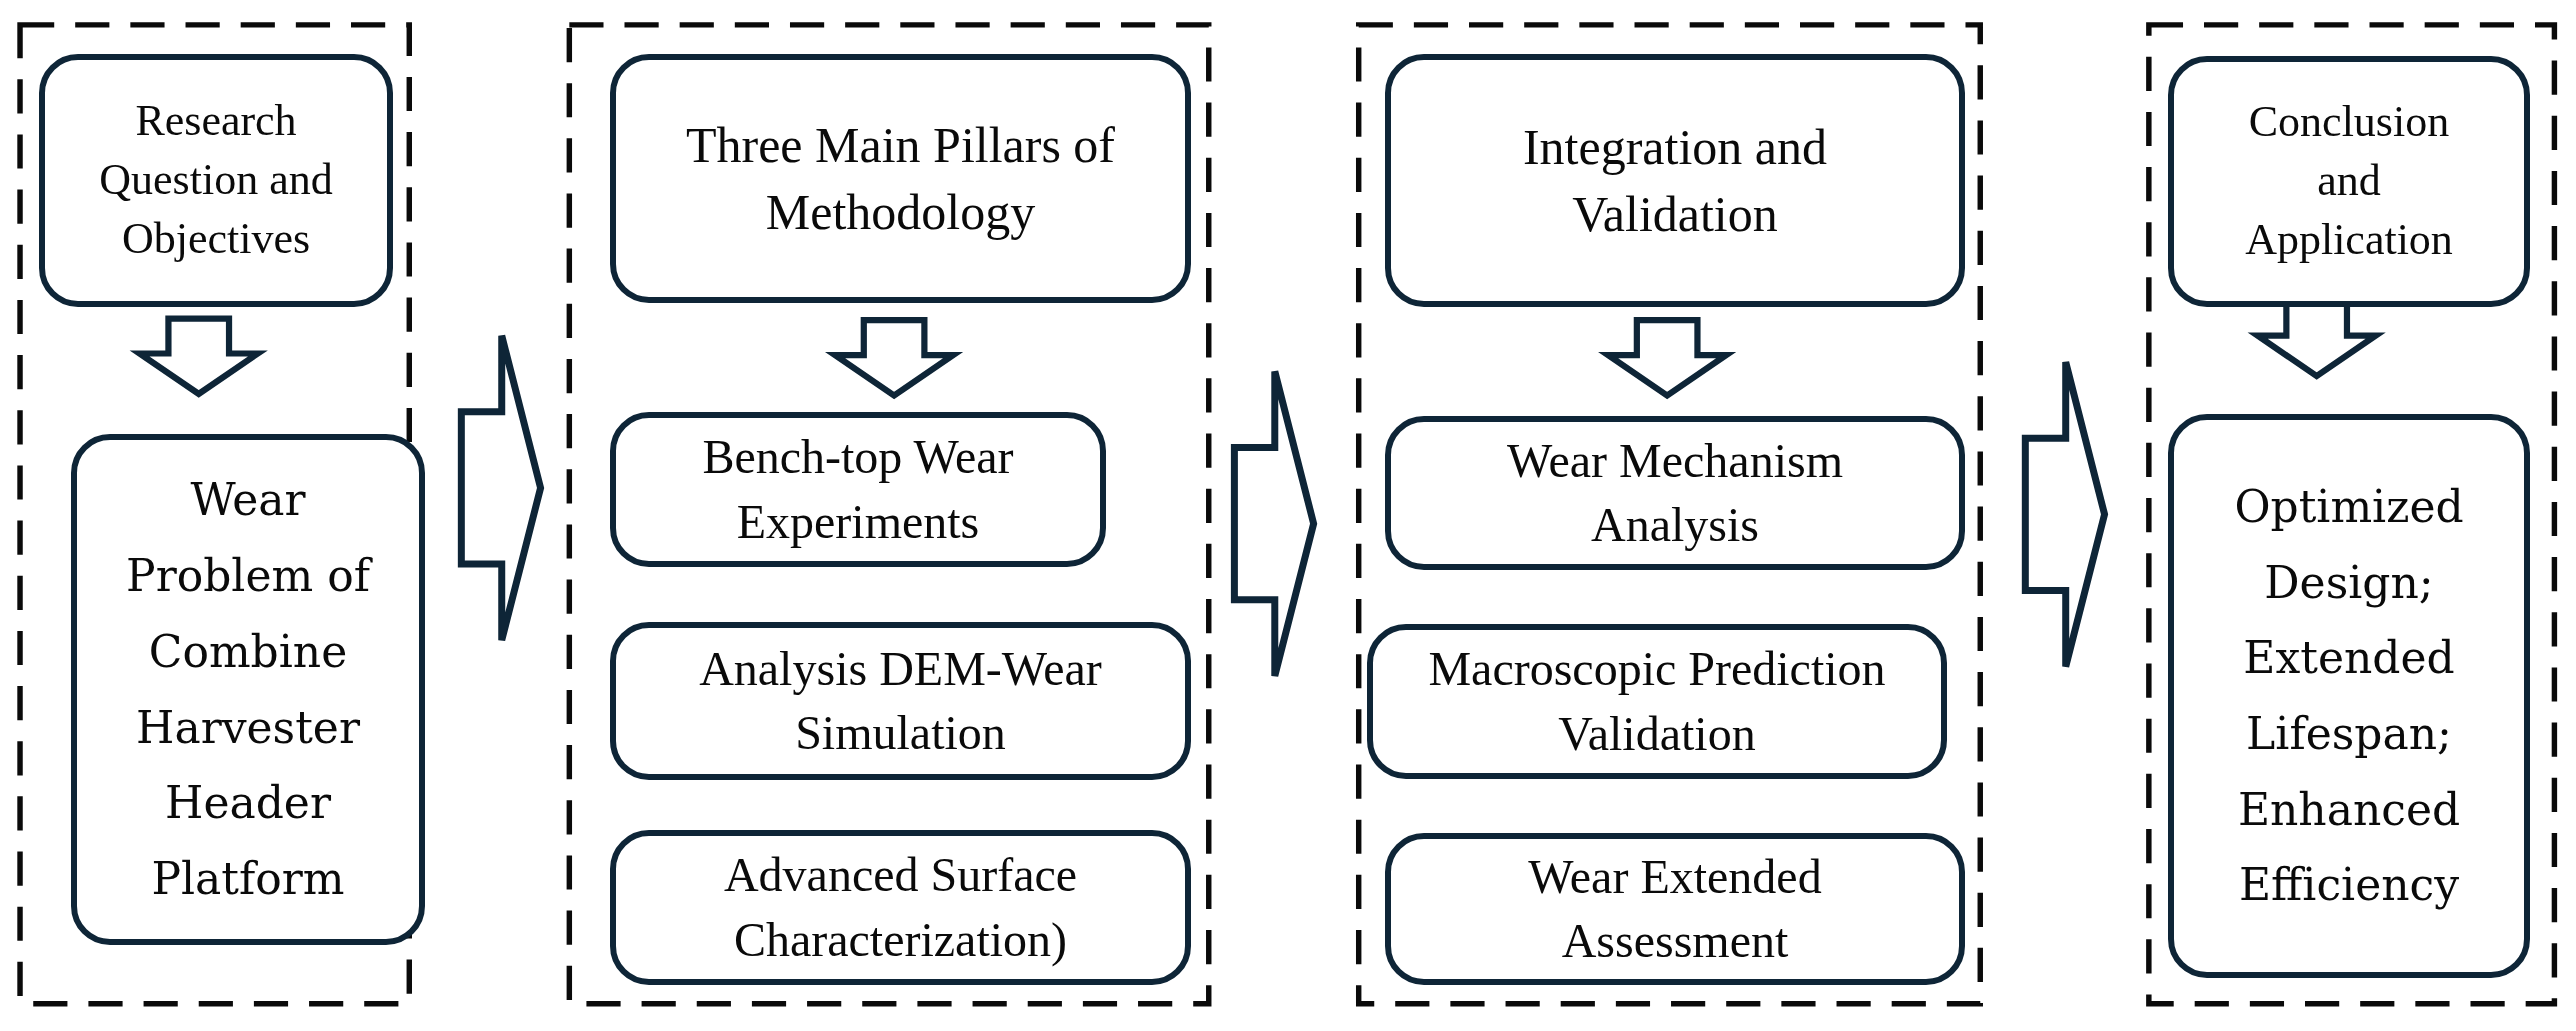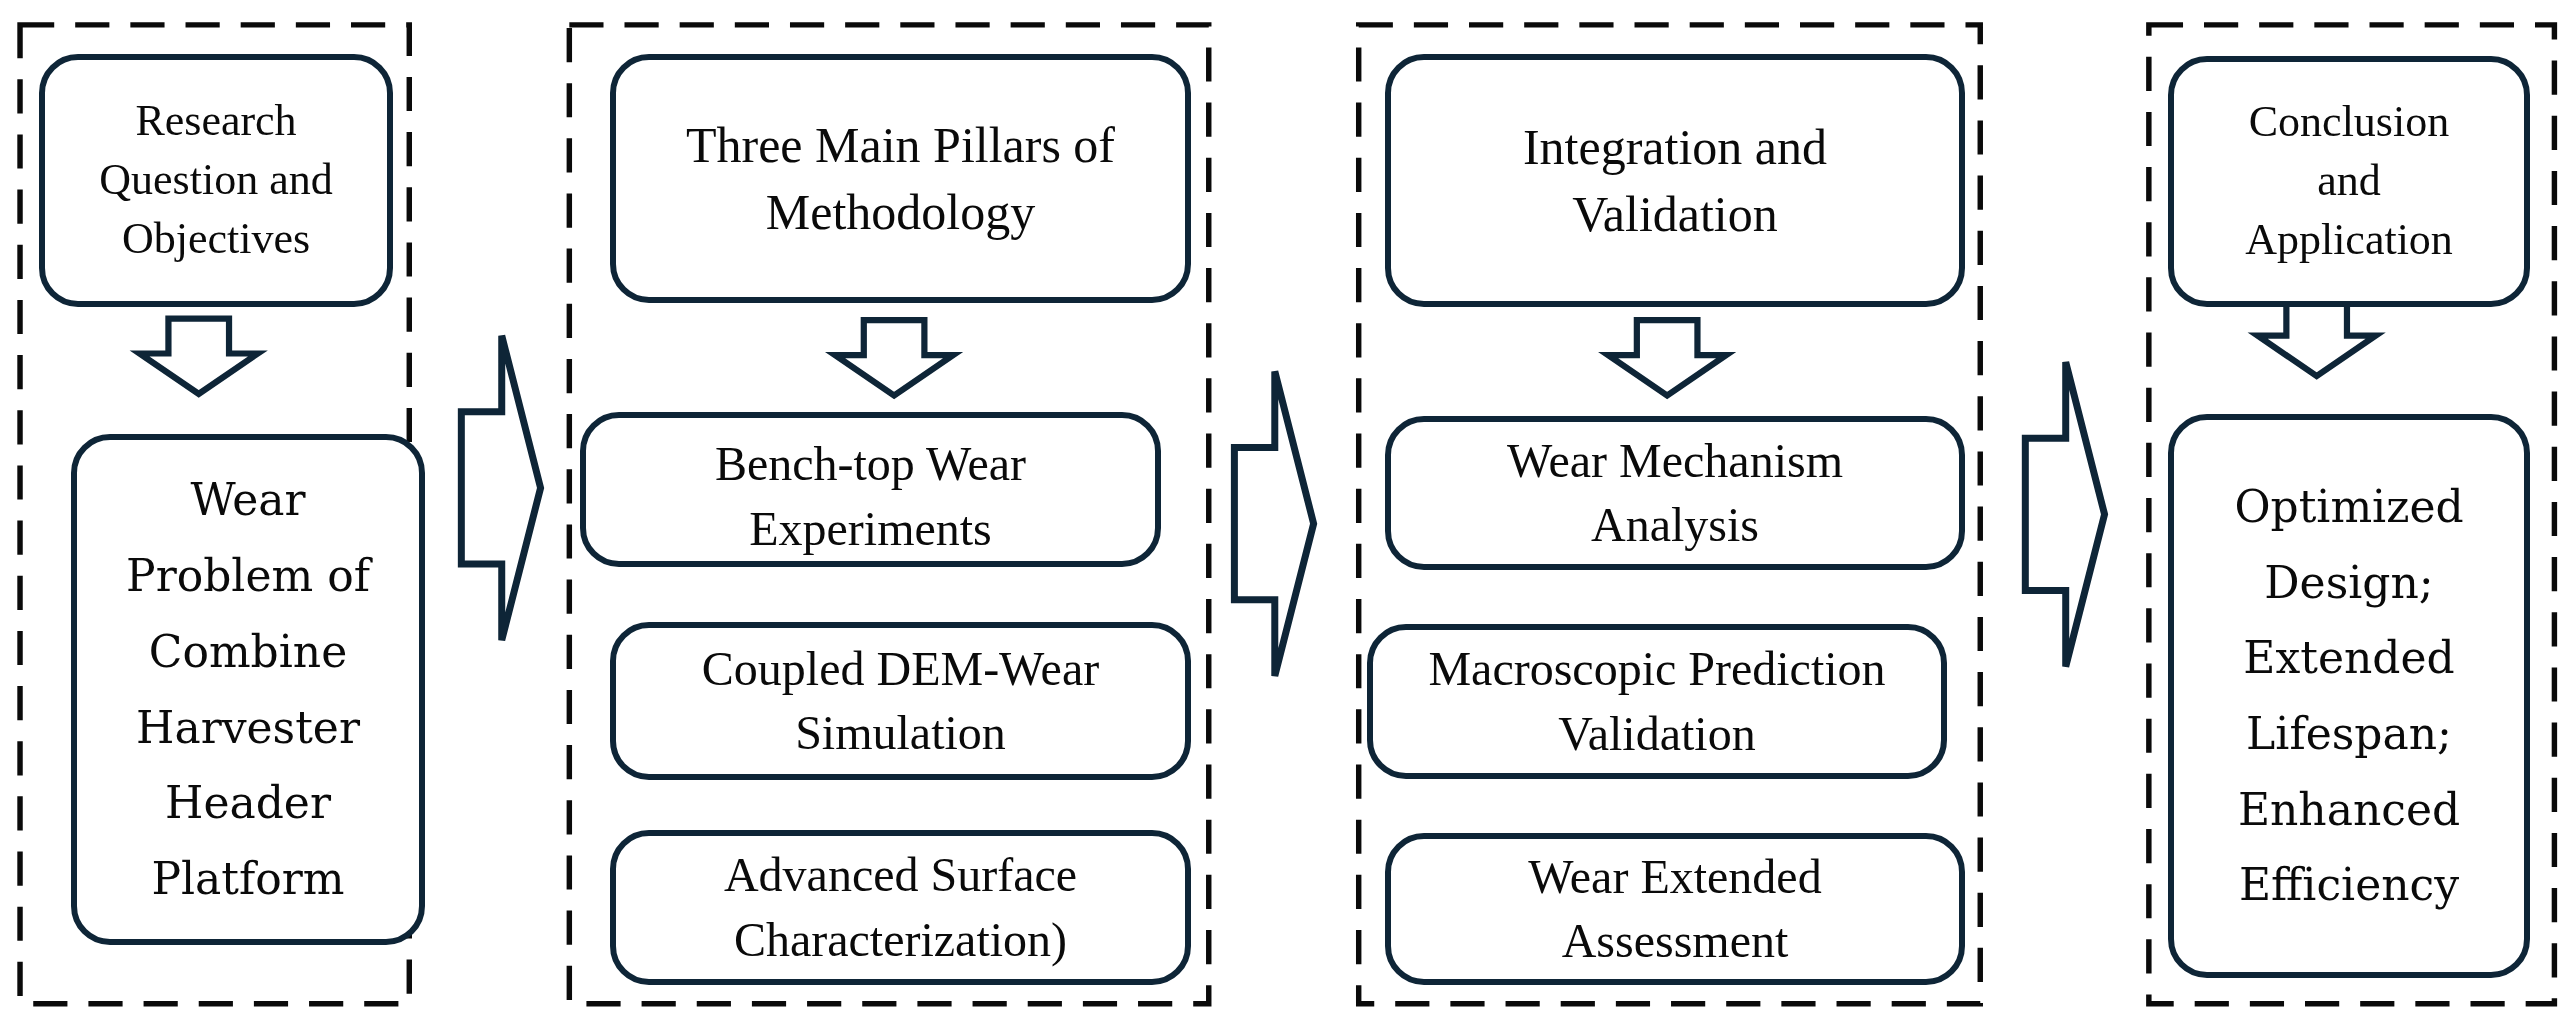--- a/index.html
+++ b/index.html
@@ -72,26 +72,26 @@
 Combine
 Harvester
 Header
 Platform</span>
   </div>
 
   <div class="box font-a fs64 lh-mid" style="left:610px;top:54px;width:581px;height:249px;">
     <span>Three Main Pillars of
 Methodology</span>
   </div>
-  <div class="box font-a fs62 lh-mid" style="left:580px;top:412px;width:581px;height:155px;align-items:flex-end;">
+  <div class="box font-a fs62 lh-mid" style="left:610px;top:412px;width:496px;height:155px;">
     <span>Bench-top Wear
 Experiments</span>
   </div>
   <div class="box font-a fs62 lh-mid" style="left:610px;top:622px;width:581px;height:158px;">
-    <span>Coupled DEM-Wear
+    <span>Analysis DEM-Wear
 Simulation</span>
   </div>
   <div class="box font-a fs62 lh-mid" style="left:610px;top:830px;width:581px;height:155px;">
     <span>Advanced Surface
 Characterization)</span>
   </div>
 
   <div class="box font-a fs64 lh-mid" style="left:1385px;top:54px;width:580px;height:253px;">
     <span>Integration and
 Validation</span>

